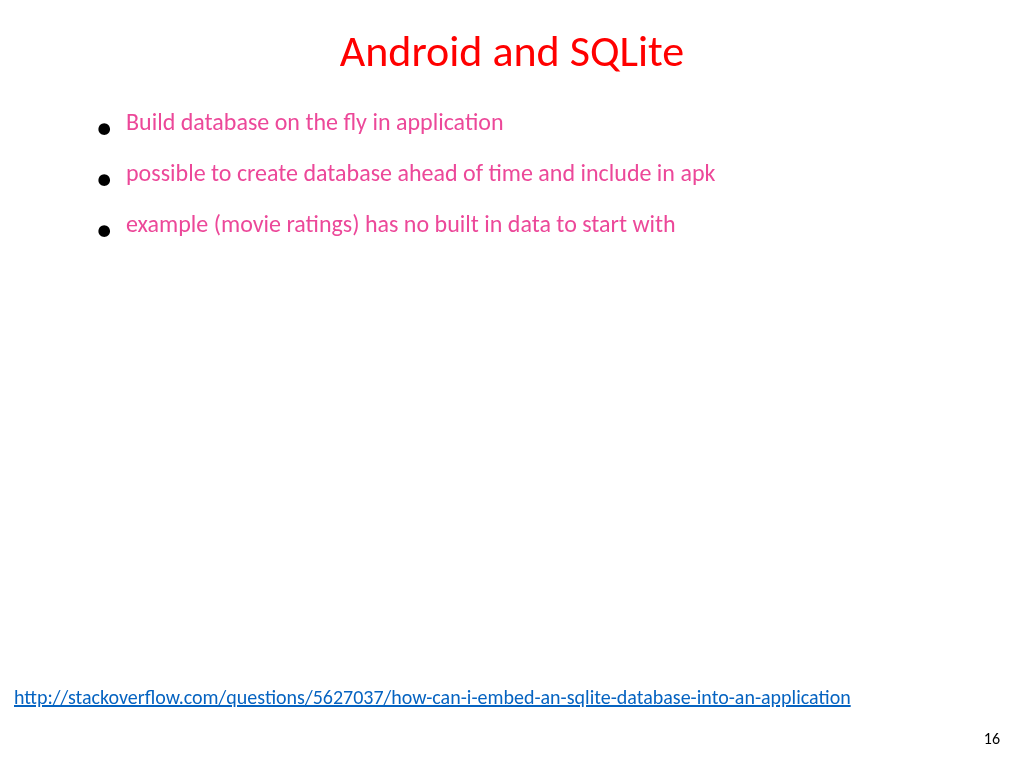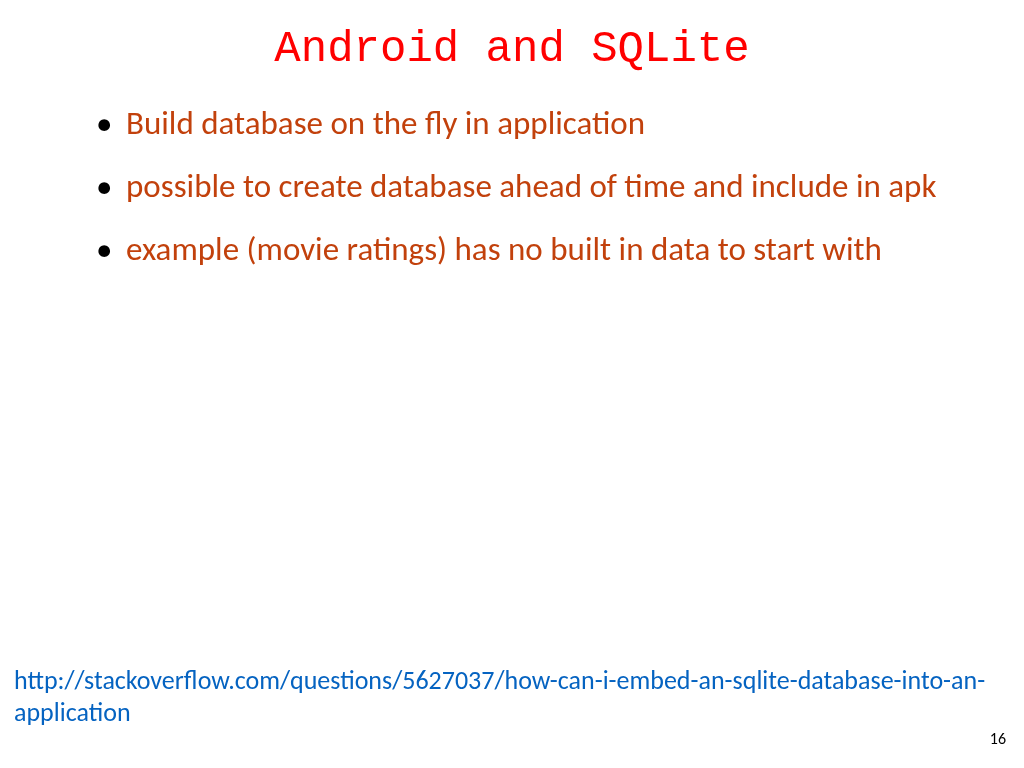--- a/index.html
+++ b/index.html
@@ -20,53 +20,53 @@
       height: 100%;
       padding: 24px 60px 40px 60px;
       position: relative;
     }
     .title {
       color: #ff0000;
       font-size: 44px;
       font-weight: 400;
       text-align: center;
       margin-bottom: 28px;
-      font-family: Liberation Mono, monospace;
     }
     .bullet-list {
       list-style: none;
       padding-left: 36px;
     }
     .bullet-list li {
       position: relative;
-      font-size: 33px;
-      color: #c2410c;
+      font-size: 24px;
+      color: #ec4899;
       line-height: 1.3;
       margin-bottom: 20px;
       padding-left: 30px;
     }
     .bullet-list li::before {
       content: "•";
       position: absolute;
       left: 0;
       top: 0;
       font-size: 33px;
       color: #000000;
     }
     .link {
       position: absolute;
-      bottom: 40px;
+      bottom: 59px;
       left: 14px;
-      font-size: 26px;
+      font-size: 20px;
       color: #0563c1;
+      text-decoration: underline;
     }
     .page-number {
       position: absolute;
       bottom: 20px;
-      right: 18px;
+      right: 24px;
       font-size: 16px;
       color: #000000;
     }
   </style>
 </head>
 <body>
 
 <div class="slide">
   <h1 class="title">Android and SQLite</h1>
 

